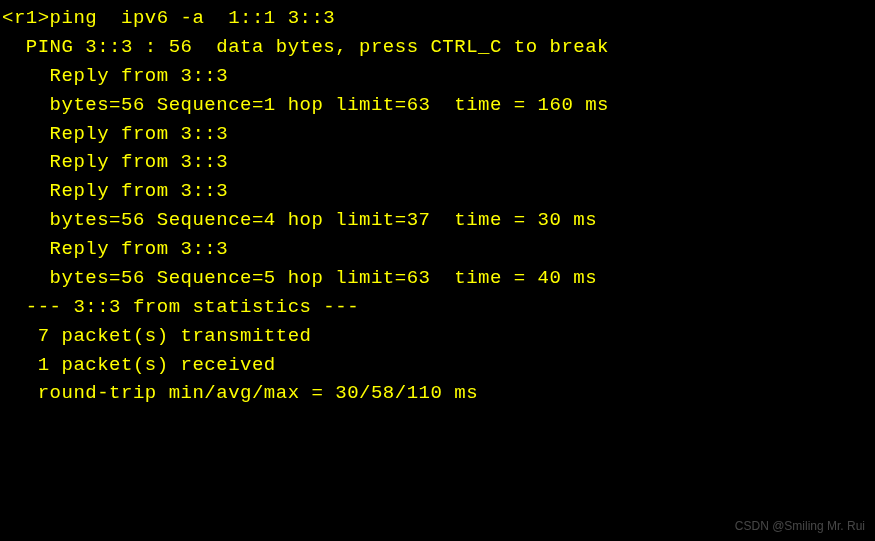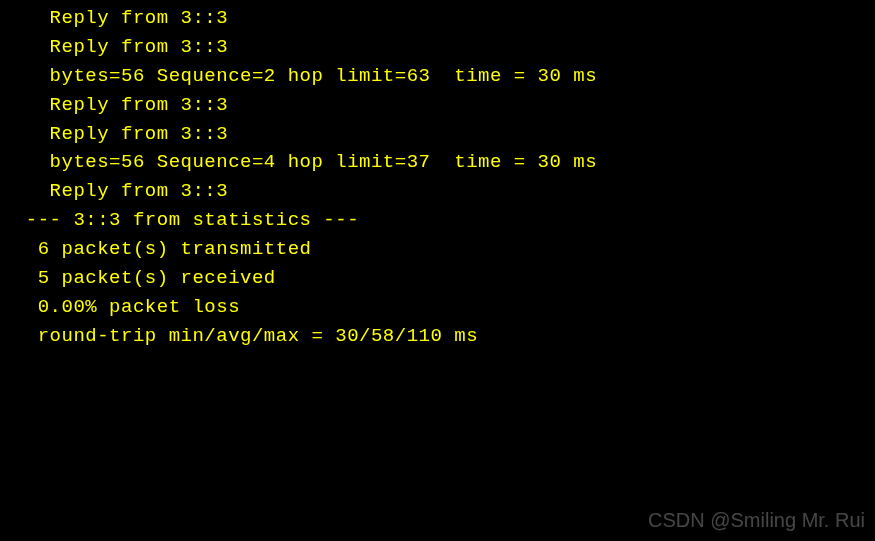--- a/index.html
+++ b/index.html
@@ -22,38 +22,40 @@
     }
     .terminal-line {
       white-space: pre;
       display: block;
     }
     .watermark {
       position: absolute;
       bottom: 6px;
       right: 10px;
       color: rgba(200, 200, 200, 0.35);
-      font-size: 20px;
+      font-size: 12px;
       font-family: Arial, sans-serif;
       letter-spacing: 0px;
       font-weight: normal;
     }
   </style>
 </head>
 <body>
 
 <div class="terminal">
+  <span class="terminal-line"><span>&lt;r1&gt;</span><span>ping  ipv6 -a  1::1 3::3</span></span>
+  <span class="terminal-line">  PING 3::3 : 56  data bytes, press CTRL_C to break</span>
   <span class="terminal-line">    Reply from 3::3</span>
+  <span class="terminal-line">    bytes=56 Sequence=1 hop limit=63  time = 160 ms</span>
   <span class="terminal-line">    Reply from 3::3</span>
-  <span class="terminal-line">    bytes=56 Sequence=2 hop limit=63  time = 30 ms</span>
   <span class="terminal-line">    Reply from 3::3</span>
   <span class="terminal-line">    Reply from 3::3</span>
   <span class="terminal-line">    bytes=56 Sequence=4 hop limit=37  time = 30 ms</span>
   <span class="terminal-line">    Reply from 3::3</span>
+  <span class="terminal-line">    bytes=56 Sequence=5 hop limit=63  time = 40 ms</span>
   <span class="terminal-line"></span>
   <span class="terminal-line">  --- 3::3 from statistics ---</span>
-  <span class="terminal-line">   6 packet(s) transmitted</span>
-  <span class="terminal-line">   5 packet(s) received</span>
-  <span class="terminal-line">   0.00% packet loss</span>
+  <span class="terminal-line">   7 packet(s) transmitted</span>
+  <span class="terminal-line">   1 packet(s) received</span>
   <span class="terminal-line">   round-trip min/avg/max = 30/58/110 ms</span>
 </div>
 
 <div class="watermark">CSDN @Smiling Mr. Rui</div>
 
 </body></html>

